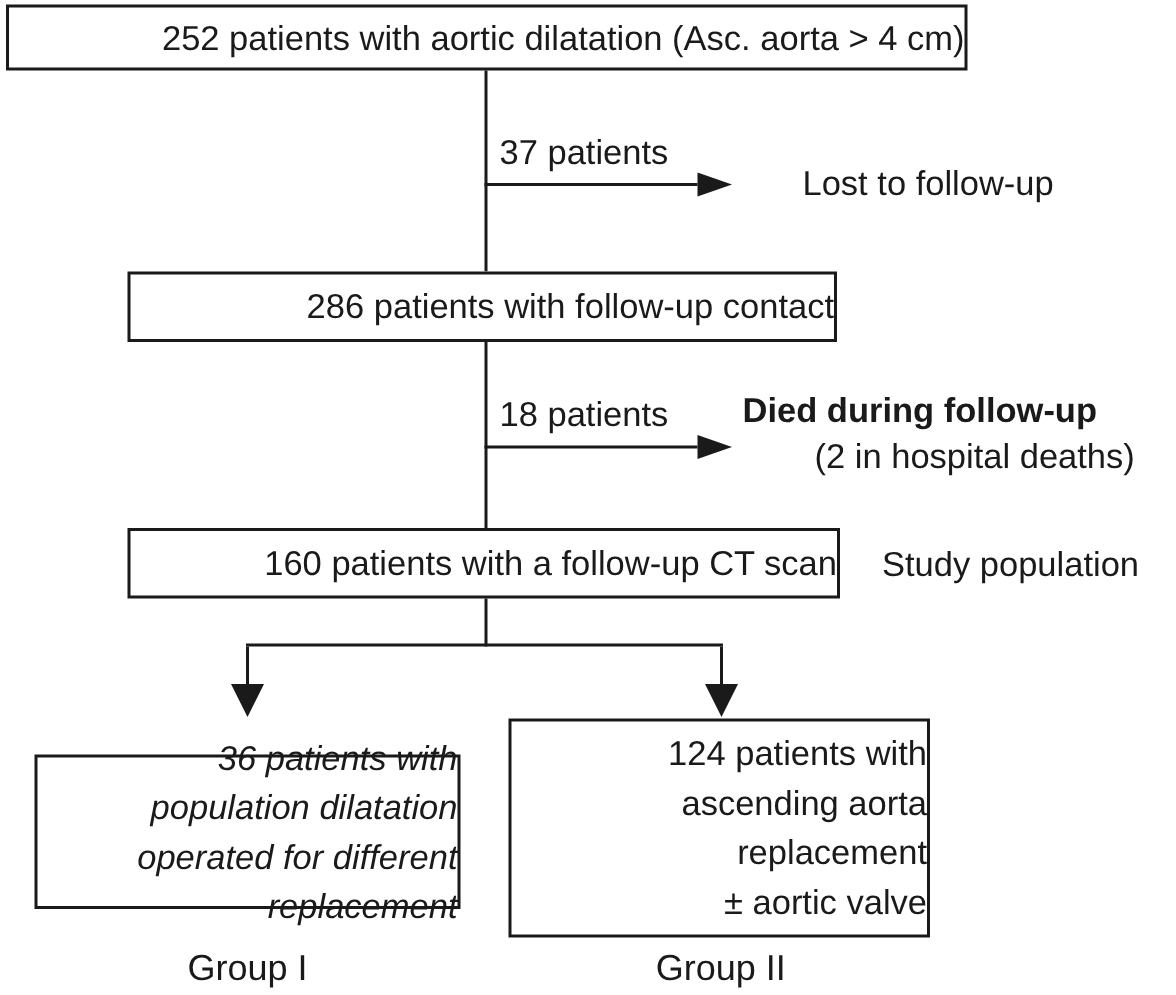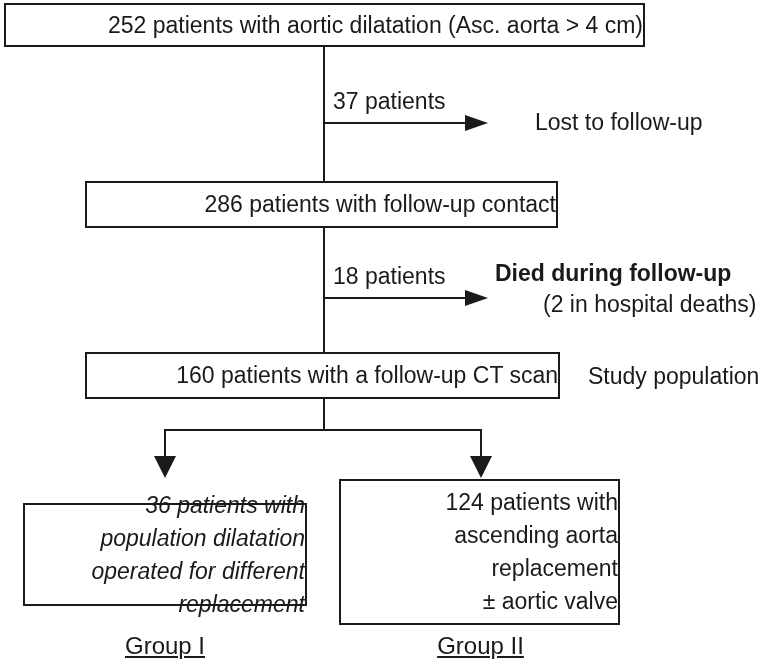--- a/index.html
+++ b/index.html
@@ -42,21 +42,20 @@
     border-left: 11px solid transparent;
     border-right: 11px solid transparent;
     border-top: 22px solid #1a1a1a;
   }
   .flabel { position: absolute; white-space: nowrap; }
   .two-line { line-height: 31px; }
   .group-label {
     position: absolute;
     text-align: center;
     font-size: 24px;
-    text-decoration: underline;
   }
 </style>
 </head>
 <body>
 
 <div class="canvas">
 
   <div class="box" style="left:4px; top:3px; width:641px; height:44px;">
     <span>252 patients with aortic dilatation (Asc. aorta &gt; 4 cm)</span>
   </div>

